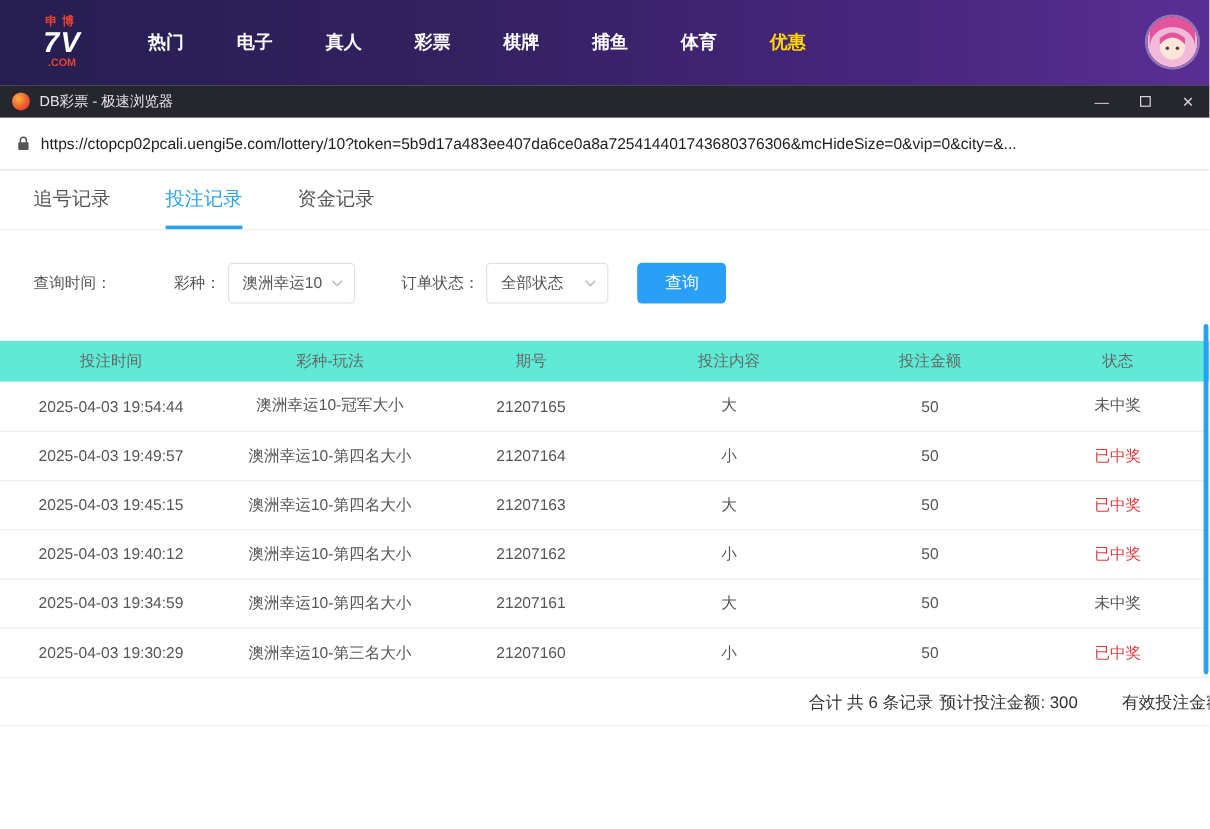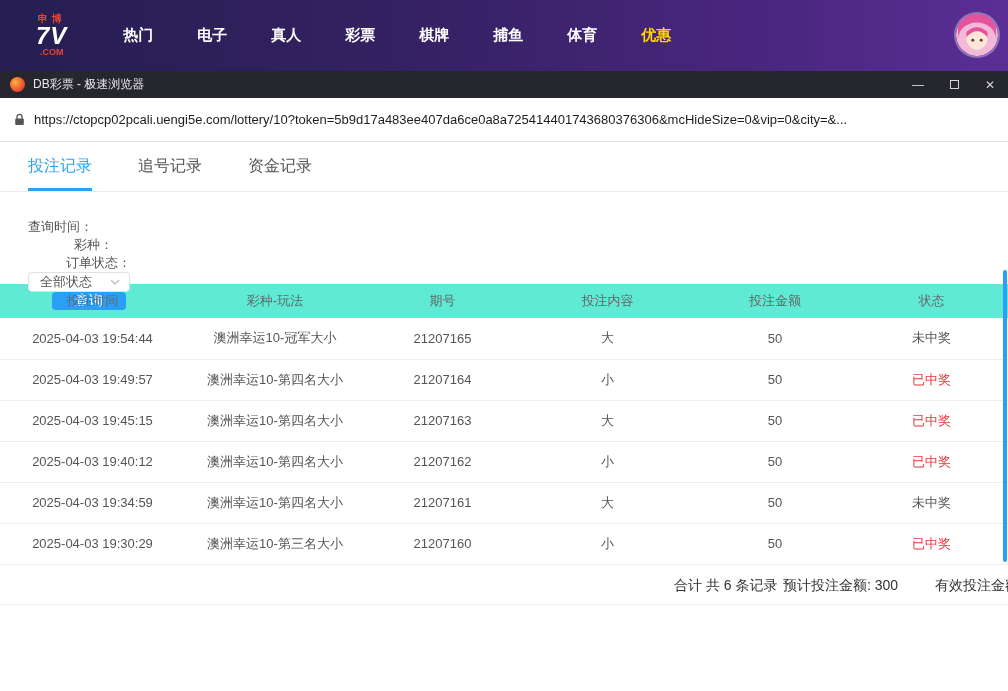--- a/index.html
+++ b/index.html
@@ -29,21 +29,21 @@
   .addressbar{ height:44px; background:#fff; border-bottom:1px solid #e2e2e6; display:flex; align-items:center; padding:0 14px; }
   .lock{ margin-right:9px; flex:0 0 auto; display:flex; }
   .url{ font-size:13px; color:#1d1d1f; white-space:nowrap; overflow:hidden; width:975px; }
 
   
   .tabs{ display:flex; padding:0 28px; border-bottom:1px solid #ececf2; height:50px; gap:46px; }
   .tab{ font-size:16px; color:#555; display:flex; align-items:center; border-bottom:3px solid transparent; padding-top:3px; cursor:pointer; }
   .tab.active{ color:#2aa3ef; border-bottom-color:#2aa3ef; }
 
   
-  .filter-row{ display:flex; align-items:flex-start; margin:26px 0 0 28px; font-size:13px; color:#555; height:36px;flex-direction:column; }
+  .filter-row{ display:flex; align-items:center; margin:26px 0 0 28px; font-size:13px; color:#555; height:36px; }
   .f-label{ margin-right:6px; white-space:nowrap; }
   .time-group{ display:flex; border:1px solid #e2e2e8; border-radius:3px; overflow:hidden; }
   .time-btn{ padding:0 14px; height:34px; line-height:34px; background:#fff; color:#555; border-left:1px solid #e2e2e8; cursor:pointer; white-space:nowrap; }
   .time-btn:first-child{ border-left:none; }
   .time-btn.active{ background:#2a9ff6; color:#fff; }
   .select{ display:flex; align-items:center; justify-content:space-between; border:1px solid #e0e0e6; border-radius:4px; height:34px; padding:0 9px 0 11px; min-width:102px; color:#555; cursor:pointer; background:#fff; }
   .ml46{ margin-left:46px; } .ml38{ margin-left:38px; }
   .chev{ margin-left:8px; display:flex; }
   .search-btn{ margin-left:24px; width:74px; height:34px; background:#2a9ff6; color:#fff; border:none; border-radius:4px; font-size:14px; cursor:pointer; font-family:inherit; }
 
@@ -111,29 +111,37 @@
   <span class="lock">
     <svg width="11" height="13" viewBox="0 0 11 13">
       <path d="M3 6 V3.8 a2.5 2.5 0 0 1 5 0 V6" fill="none" stroke="#555" stroke-width="1.3"></path>
       <rect x="1.2" y="5.6" width="8.6" height="6.4" rx="1" fill="#555"></rect>
     </svg>
   </span>
   <span class="url">https://ctopcp02pcali.uengi5e.com/lottery/10?token=5b9d17a483ee407da6ce0a8a725414401743680376306&amp;mcHideSize=0&amp;vip=0&amp;city=&amp;...</span>
 </div>
 
 <div class="tabs">
+  <span class="tab">追号记录</span>
   <span class="tab active">投注记录</span>
-  <span class="tab">追号记录</span>
   <span class="tab">资金记录</span>
 </div>
 
 <div class="filter-row">
   <span class="f-label">查询时间：</span>
 
   <span class="f-label ml46">彩种：</span>
+  <div class="select">
+    <span>澳洲幸运10</span>
+    <span class="chev">
+      <svg width="10" height="6" viewBox="0 0 10 6">
+          <path d="M1 1 L5 5 L9 1" fill="none" stroke="#c0c0c8" stroke-width="1.4"></path>
+        </svg>
+    </span>
+  </div>
 
   <span class="f-label ml38">订单状态：</span>
   <div class="select">
     <span>全部状态</span>
     <span class="chev">
       <svg width="10" height="6" viewBox="0 0 10 6">
           <path d="M1 1 L5 5 L9 1" fill="none" stroke="#c0c0c8" stroke-width="1.4"></path>
         </svg>
     </span>
   </div>

